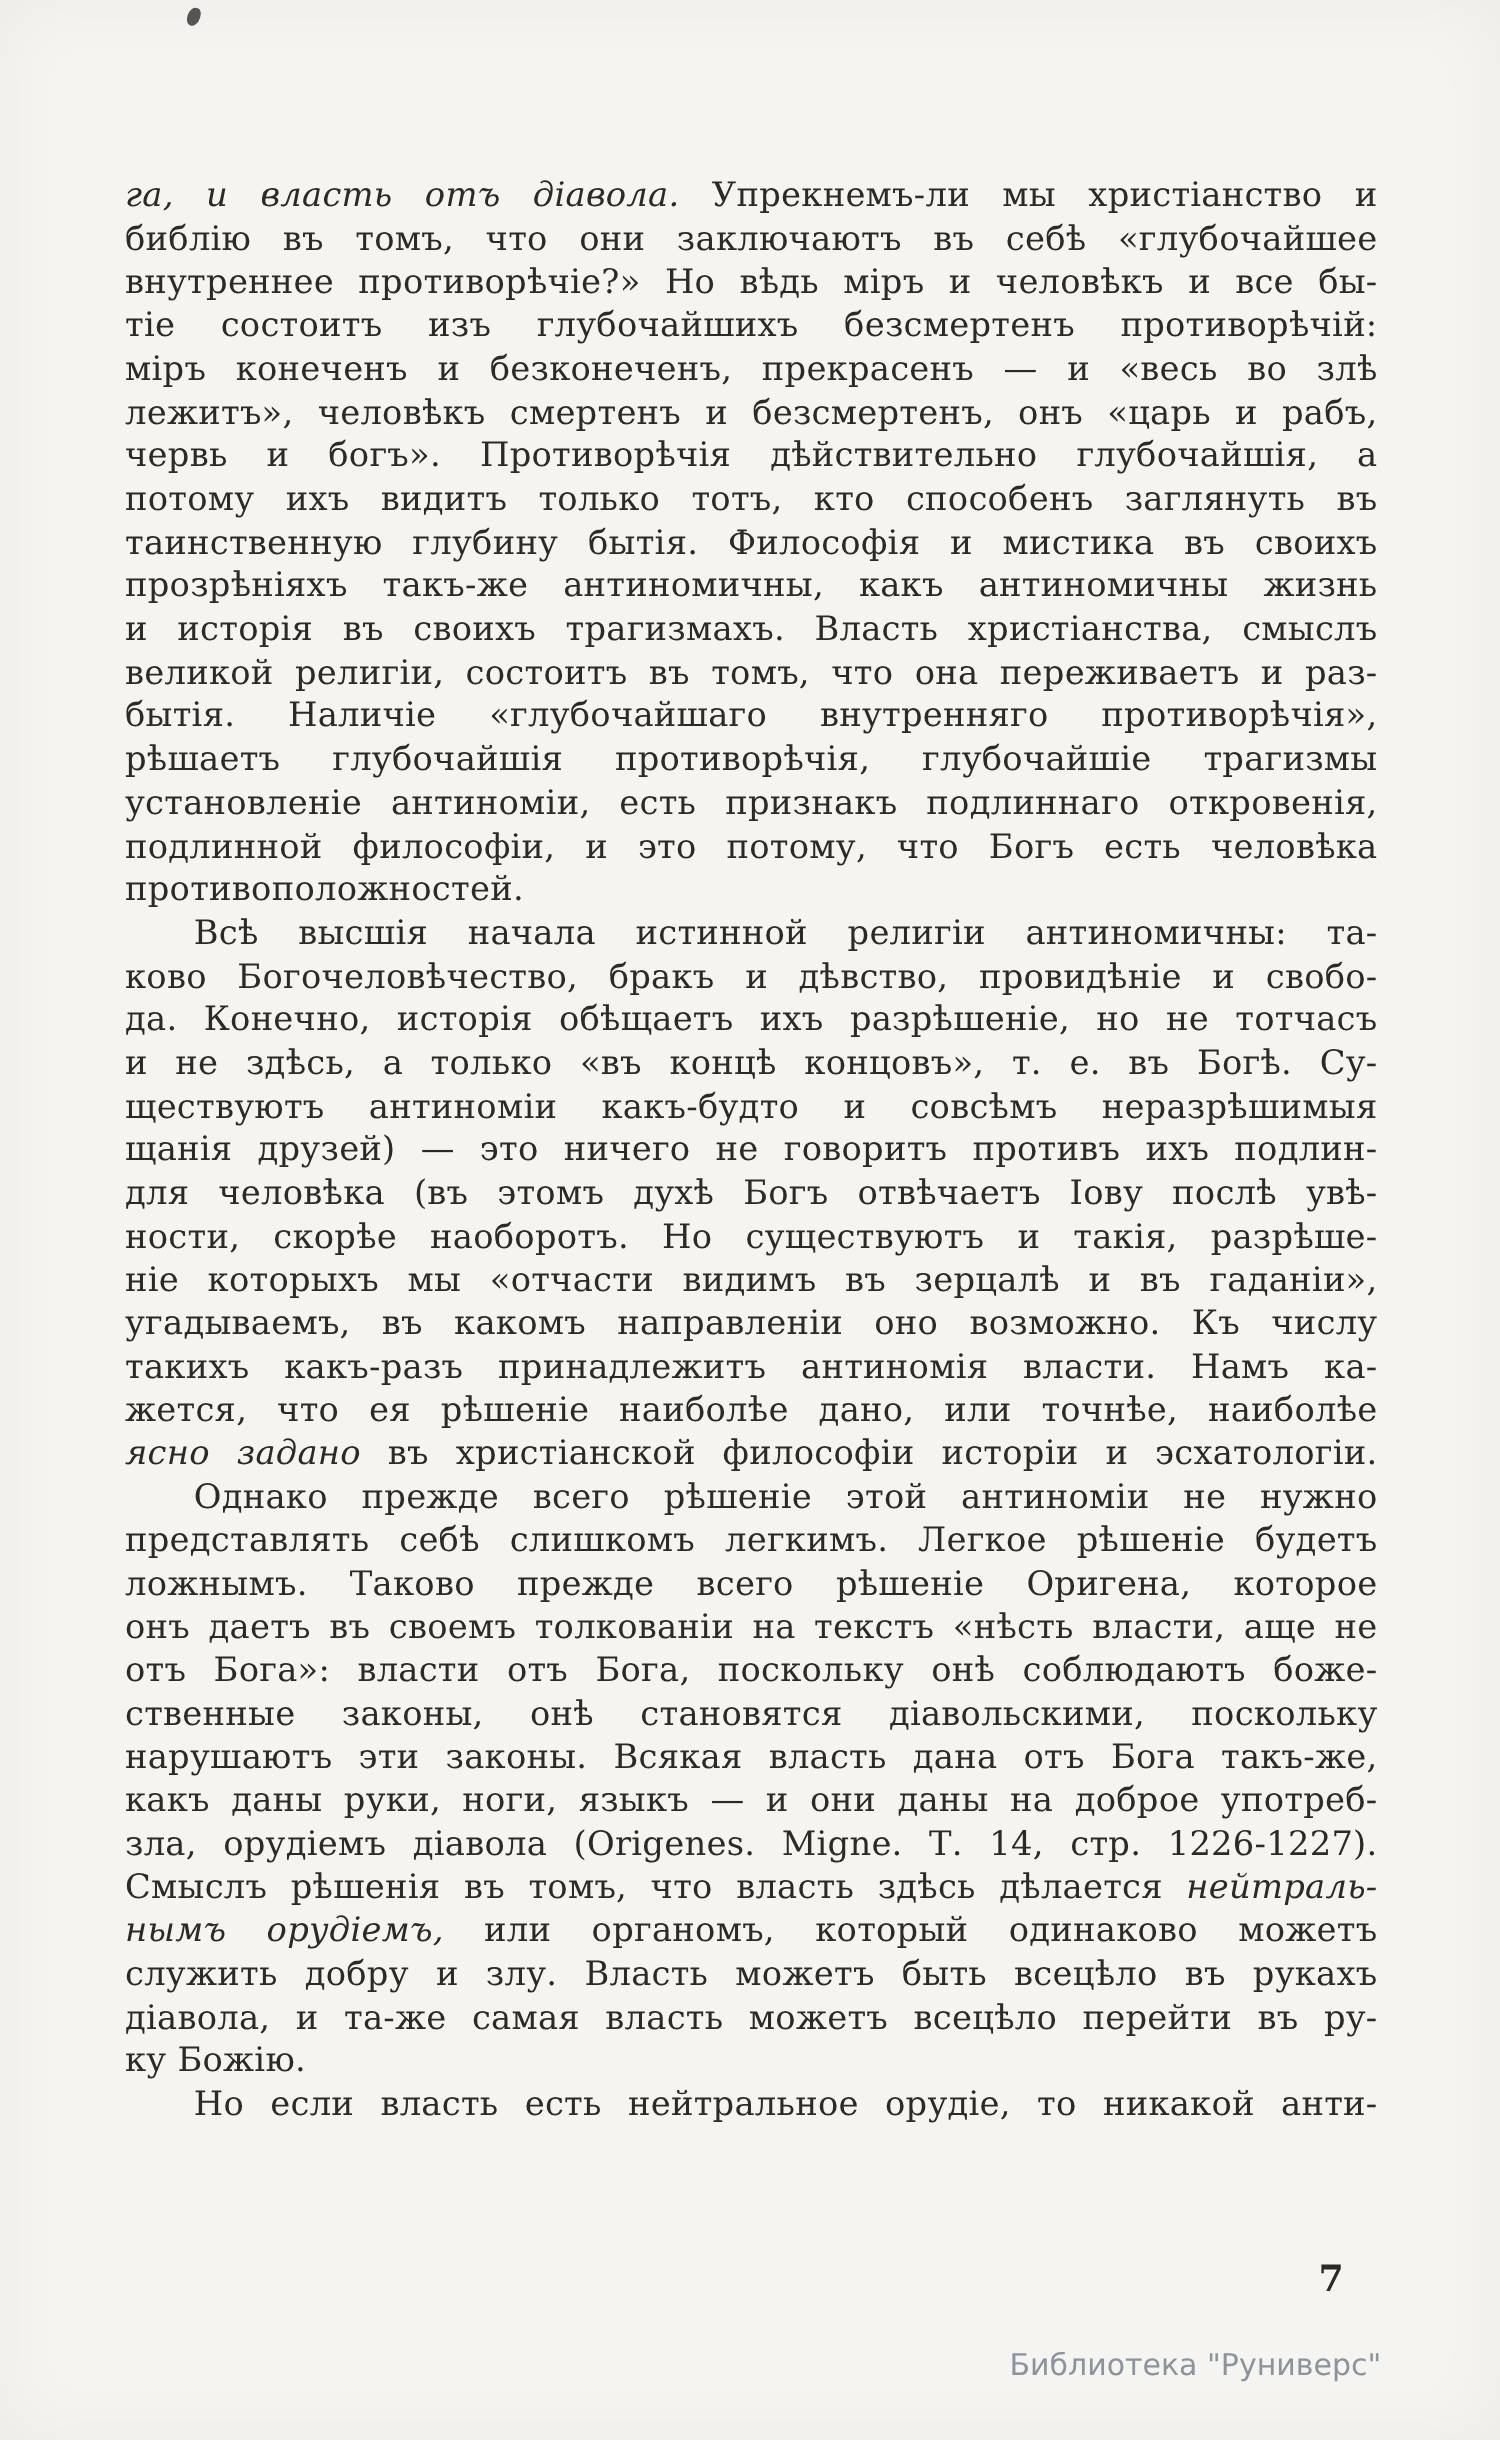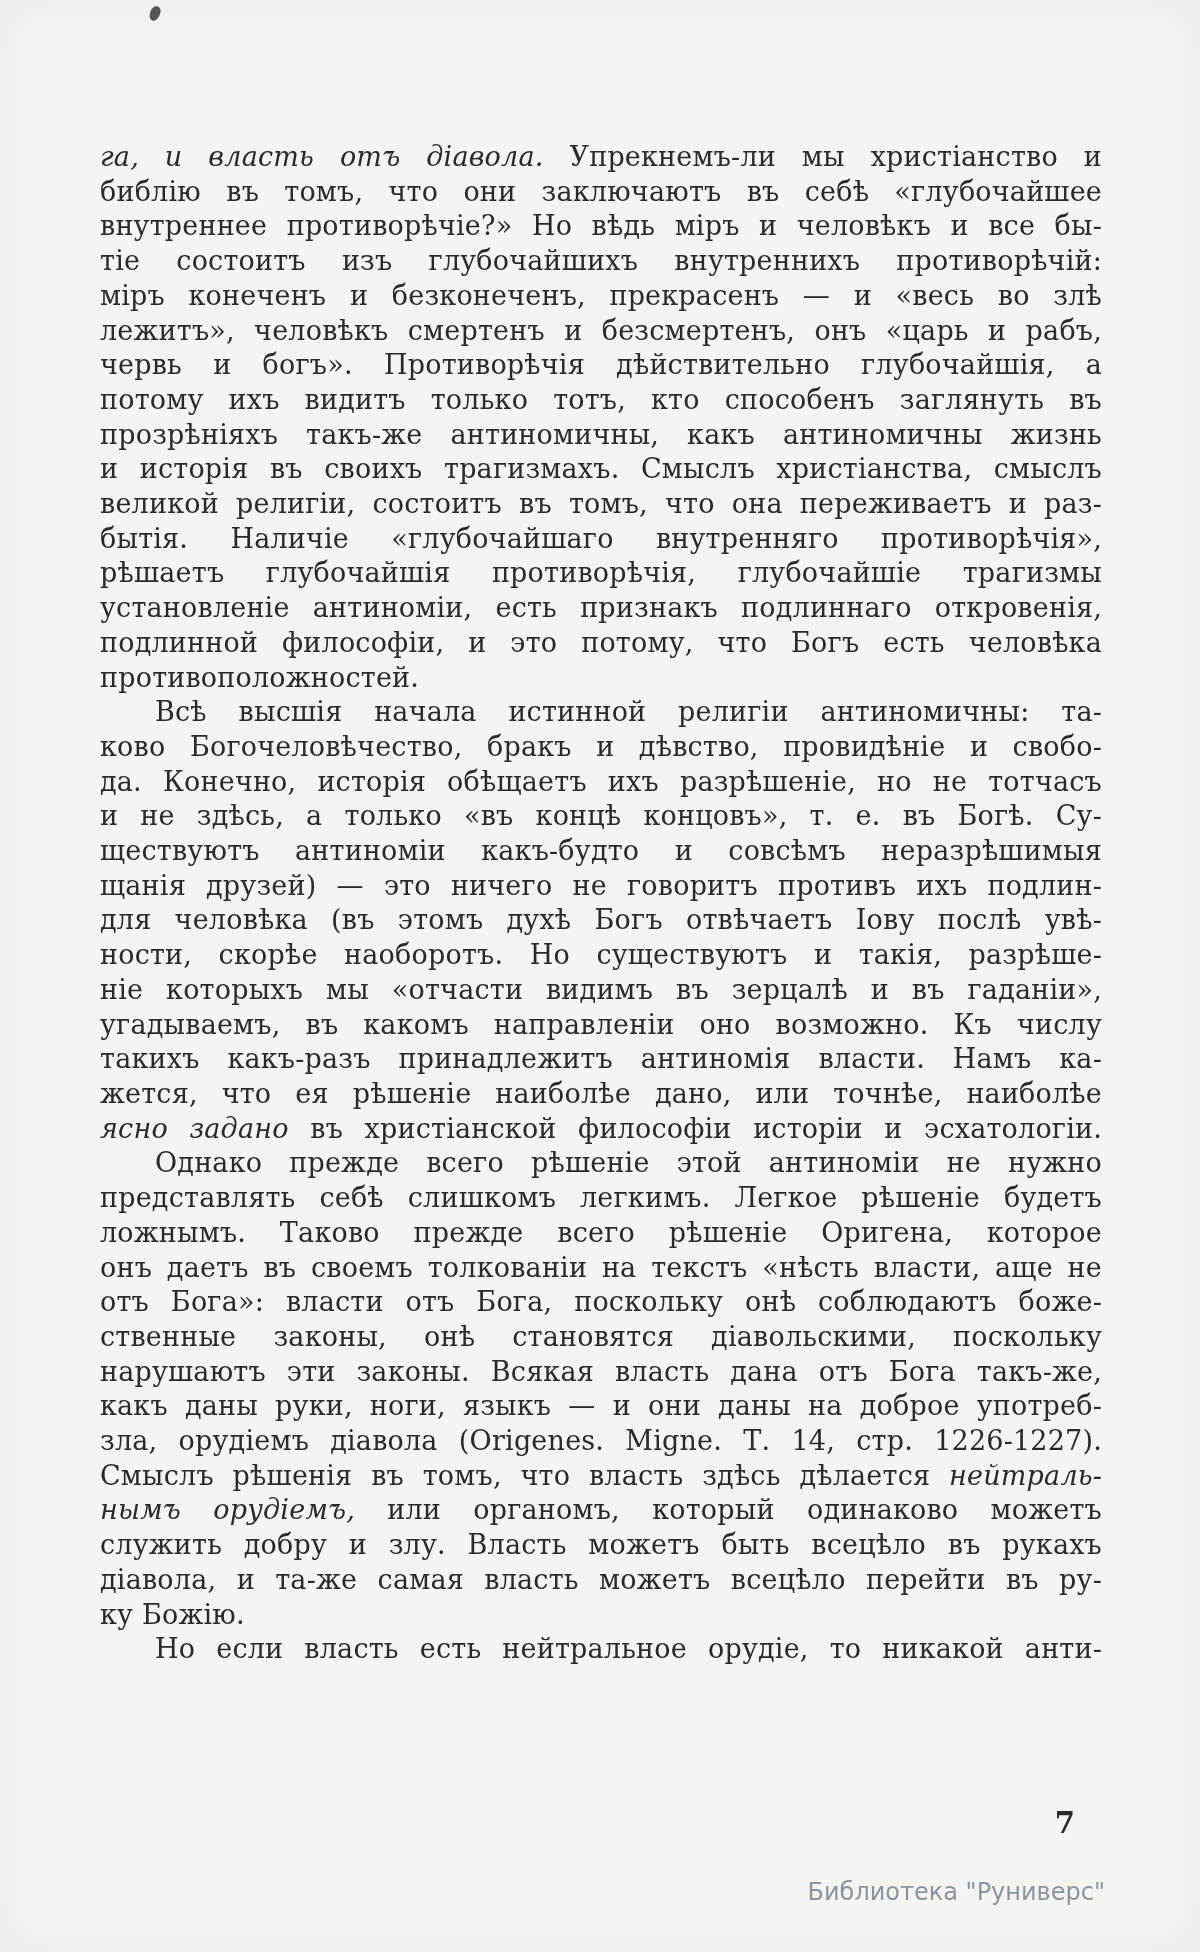--- a/index.html
+++ b/index.html
@@ -70,27 +70,28 @@
 </style>
 </head>
 <body>
 
 <div class="page">
   <div class="speck"></div>
   <div class="text-block">
       <div class="line"><span class="it">га, и власть отъ діавола.</span><span> Упрекнемъ-ли мы христіанство и</span></div>
       <div class="line"><span>библію въ томъ, что они заключаютъ въ себѣ «глубочайшее</span></div>
       <div class="line"><span>внутреннее противорѣчіе?» Но вѣдь міръ и человѣкъ и все бы-</span></div>
-      <div class="line"><span>тіе состоитъ изъ глубочайшихъ внутреннихъ противорѣчій:</span></div>
+      <div class="line"><span>тіе состоитъ изъ глубочайшихъ безсмертенъ противорѣчій:</span></div>
       <div class="line"><span>міръ конеченъ и безконеченъ, прекрасенъ — и «весь во злѣ</span></div>
       <div class="line"><span>лежитъ», человѣкъ смертенъ и безсмертенъ, онъ «царь и рабъ,</span></div>
       <div class="line"><span>червь и богъ». Противорѣчія дѣйствительно глубочайшія, а</span></div>
       <div class="line"><span>потому ихъ видитъ только тотъ, кто способенъ заглянуть въ</span></div>
+      <div class="line"><span>таинственную глубину бытія. Философія и мистика въ своихъ</span></div>
       <div class="line"><span>прозрѣніяхъ такъ-же антиномичны, какъ антиномичны жизнь</span></div>
-      <div class="line"><span>и исторія въ своихъ трагизмахъ. Смыслъ христіанства, смыслъ</span></div>
+      <div class="line"><span>и исторія въ своихъ трагизмахъ. Власть христіанства, смыслъ</span></div>
       <div class="line"><span>великой религіи, состоитъ въ томъ, что она переживаетъ и раз-</span></div>
       <div class="line"><span>бытія. Наличіе «глубочайшаго внутренняго противорѣчія»,</span></div>
       <div class="line"><span>рѣшаетъ глубочайшія противорѣчія, глубочайшіе трагизмы</span></div>
       <div class="line"><span>установленіе антиноміи, есть признакъ подлиннаго откровенія,</span></div>
       <div class="line"><span>подлинной философіи, и это потому, что Богъ есть человѣка</span></div>
       <div class="line left"><span>противоположностей.</span></div>
       <div class="line indent"><span>Всѣ высшія начала истинной религіи антиномичны: та-</span></div>
       <div class="line"><span>ково Богочеловѣчество, бракъ и дѣвство, провидѣніе и свобо-</span></div>
       <div class="line"><span>да. Конечно, исторія обѣщаетъ ихъ разрѣшеніе, но не тотчасъ</span></div>
       <div class="line"><span>и не здѣсь, а только «въ концѣ концовъ», т. е. въ Богѣ. Су-</span></div>

